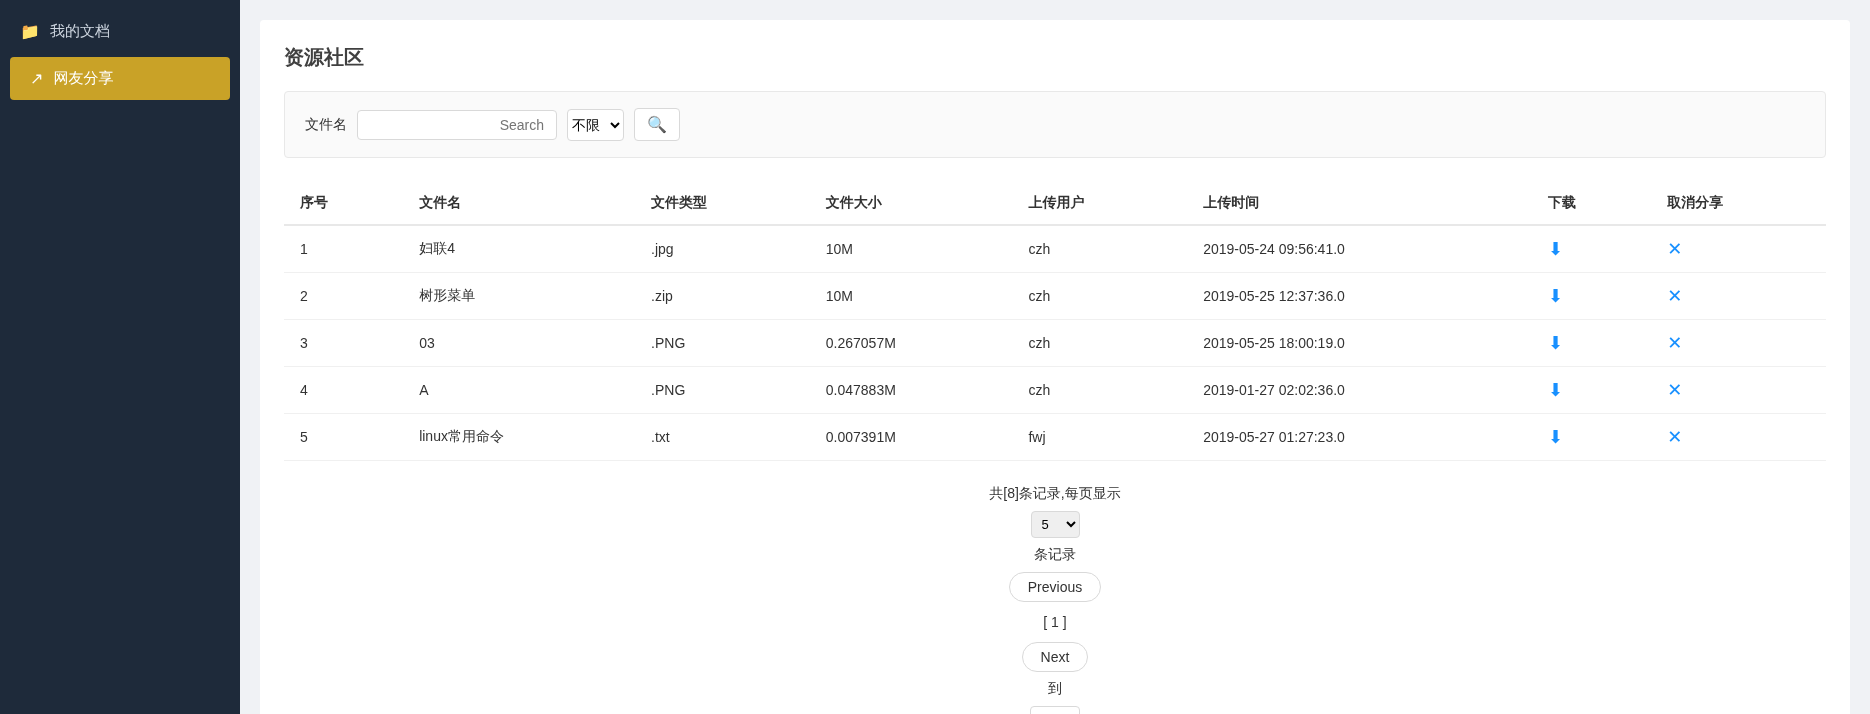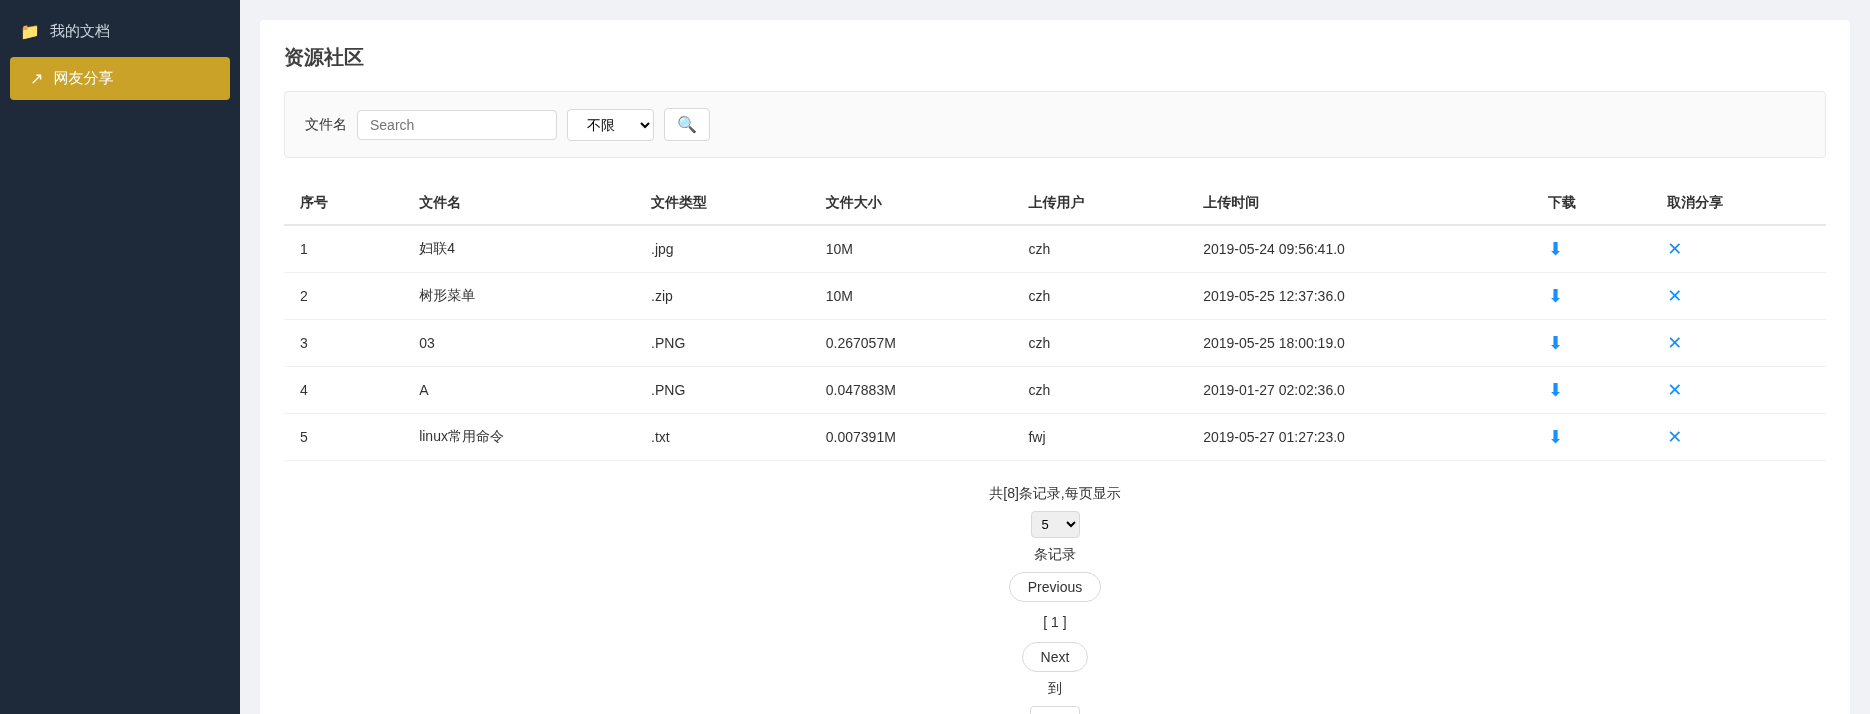--- a/index.html
+++ b/index.html
@@ -105,25 +105,26 @@
       font-size: 14px;
       white-space: nowrap;
     }
     .search-input {
       border: 1px solid #d9d9d9;
       border-radius: 4px;
       padding: 6px 12px;
       font-size: 14px;
       width: 200px;
       outline: none;
+      text-align: right;
     }
     .search-select {
       border: 1px solid #d9d9d9;
       border-radius: 4px;
-      padding: 6px 15px;
+      padding: 6px 0;
       font-size: 14px;
       background: #fff;
       cursor: pointer;
       outline: none;
     }
     .search-btn {
       background: #fff;
       border: 1px solid #d9d9d9;
       border-radius: 4px;
       padding: 6px 12px;

